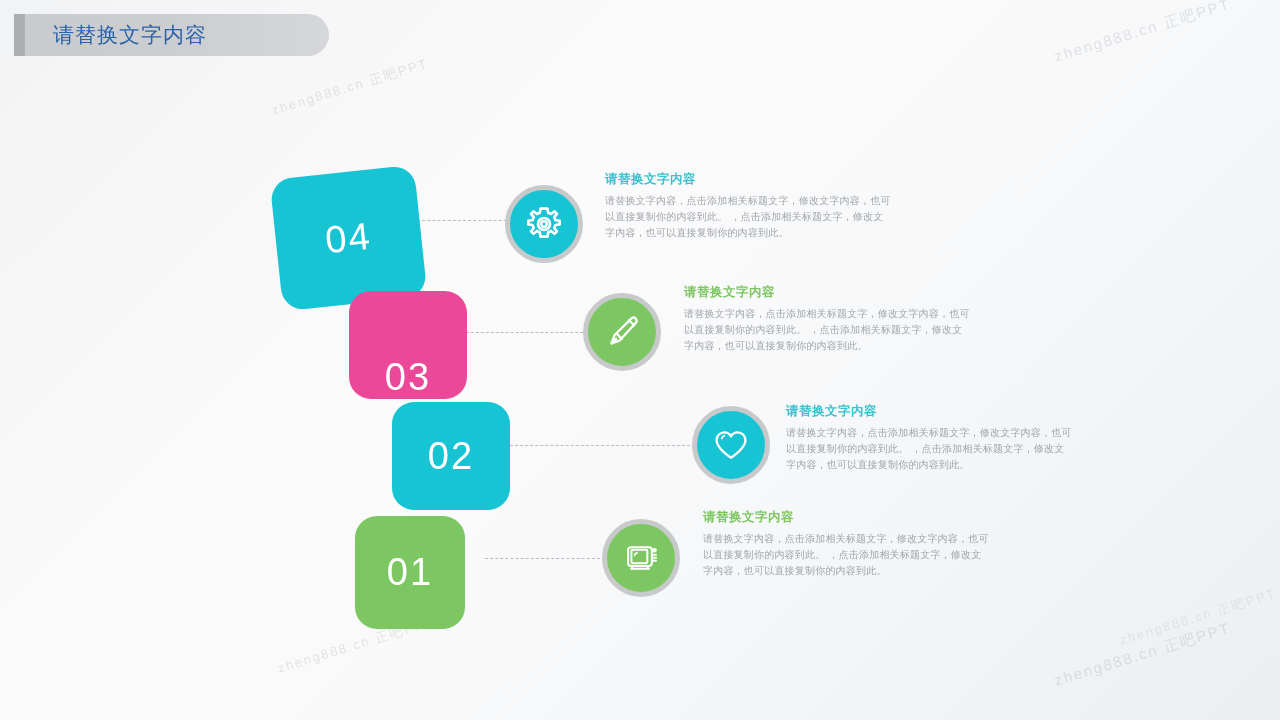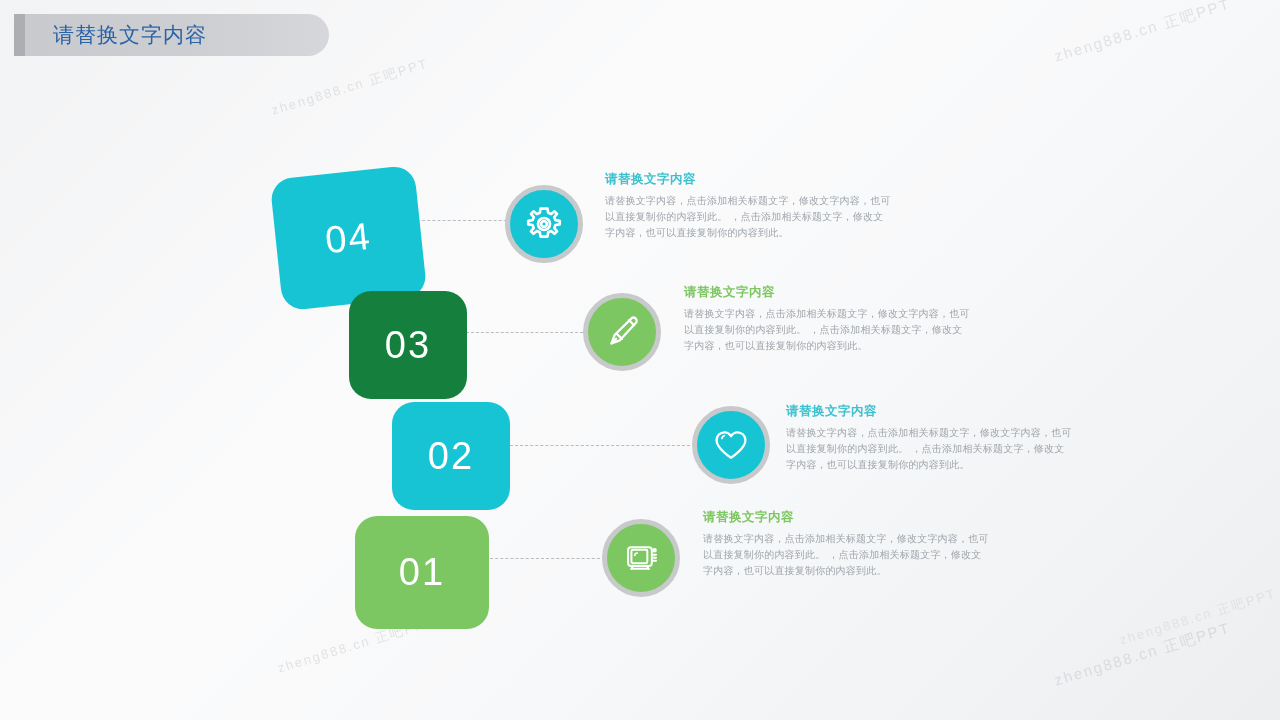--- a/index.html
+++ b/index.html
@@ -125,29 +125,29 @@
 
   <div class="connector" style="left:412px; top:220px; width:105px;"></div>
   <div class="connector" style="left:466px; top:332px; width:122px;"></div>
   <div class="connector" style="left:510px; top:445px; width:180px;"></div>
   <div class="connector" style="left:485px; top:558px; width:120px;"></div>
 
   <div class="num-box" style="left:276px; top:172px; width:145px; height:132px; background:#17c4d4; transform:rotate(-6deg);">
     <span>04</span>
   </div>
 
-  <div class="num-box" style="left:349px; top:291px; width:118px; height:108px; background:#15803d;">
+  <div class="num-box" style="left:349px; top:291px; width:118px; height:108px; background:#ec4899;align-items:flex-end;">
     <span>03</span>
   </div>
 
   <div class="num-box" style="left:392px; top:402px; width:118px; height:108px; background:#17c4d4;">
     <span>02</span>
   </div>
 
-  <div class="num-box" style="left:355px; top:516px; width:134px; height:113px; background:#7dc763;text-align:right;">
+  <div class="num-box" style="left:355px; top:516px; width:110px; height:113px; background:#7dc763;text-align:right;">
     <span>01</span>
   </div>
 
   <div class="icon-circle" style="left:505px; top:185px; width:78px; height:78px; background:#17c4d4;">
     <span>
       <svg width="40" height="40" viewBox="0 0 48 48" fill="none" stroke="#ffffff" stroke-width="3.2" stroke-linecap="round" stroke-linejoin="round">
         <path d="M24 5.5 l4.2 0 0.8 5.1 3.6 1.5 4.0-3.3 3.0 3.0 -3.3 4.0 1.5 3.6 5.1 0.8 0 4.2 -5.1 0.8 -1.5 3.6 3.3 4.0 -3.0 3.0 -4.0-3.3 -3.6 1.5 -0.8 5.1 -4.2 0 -4.2 0 -0.8-5.1 -3.6-1.5 -4.0 3.3 -3.0-3.0 3.3-4.0 -1.5-3.6 -5.1-0.8 0-4.2 5.1-0.8 1.5-3.6 -3.3-4.0 3.0-3.0 4.0 3.3 3.6-1.5 0.8-5.1 z"></path>
         <circle cx="24" cy="24" r="7.2"></circle>
         <circle cx="24" cy="24" r="3.4"></circle>
       </svg>

